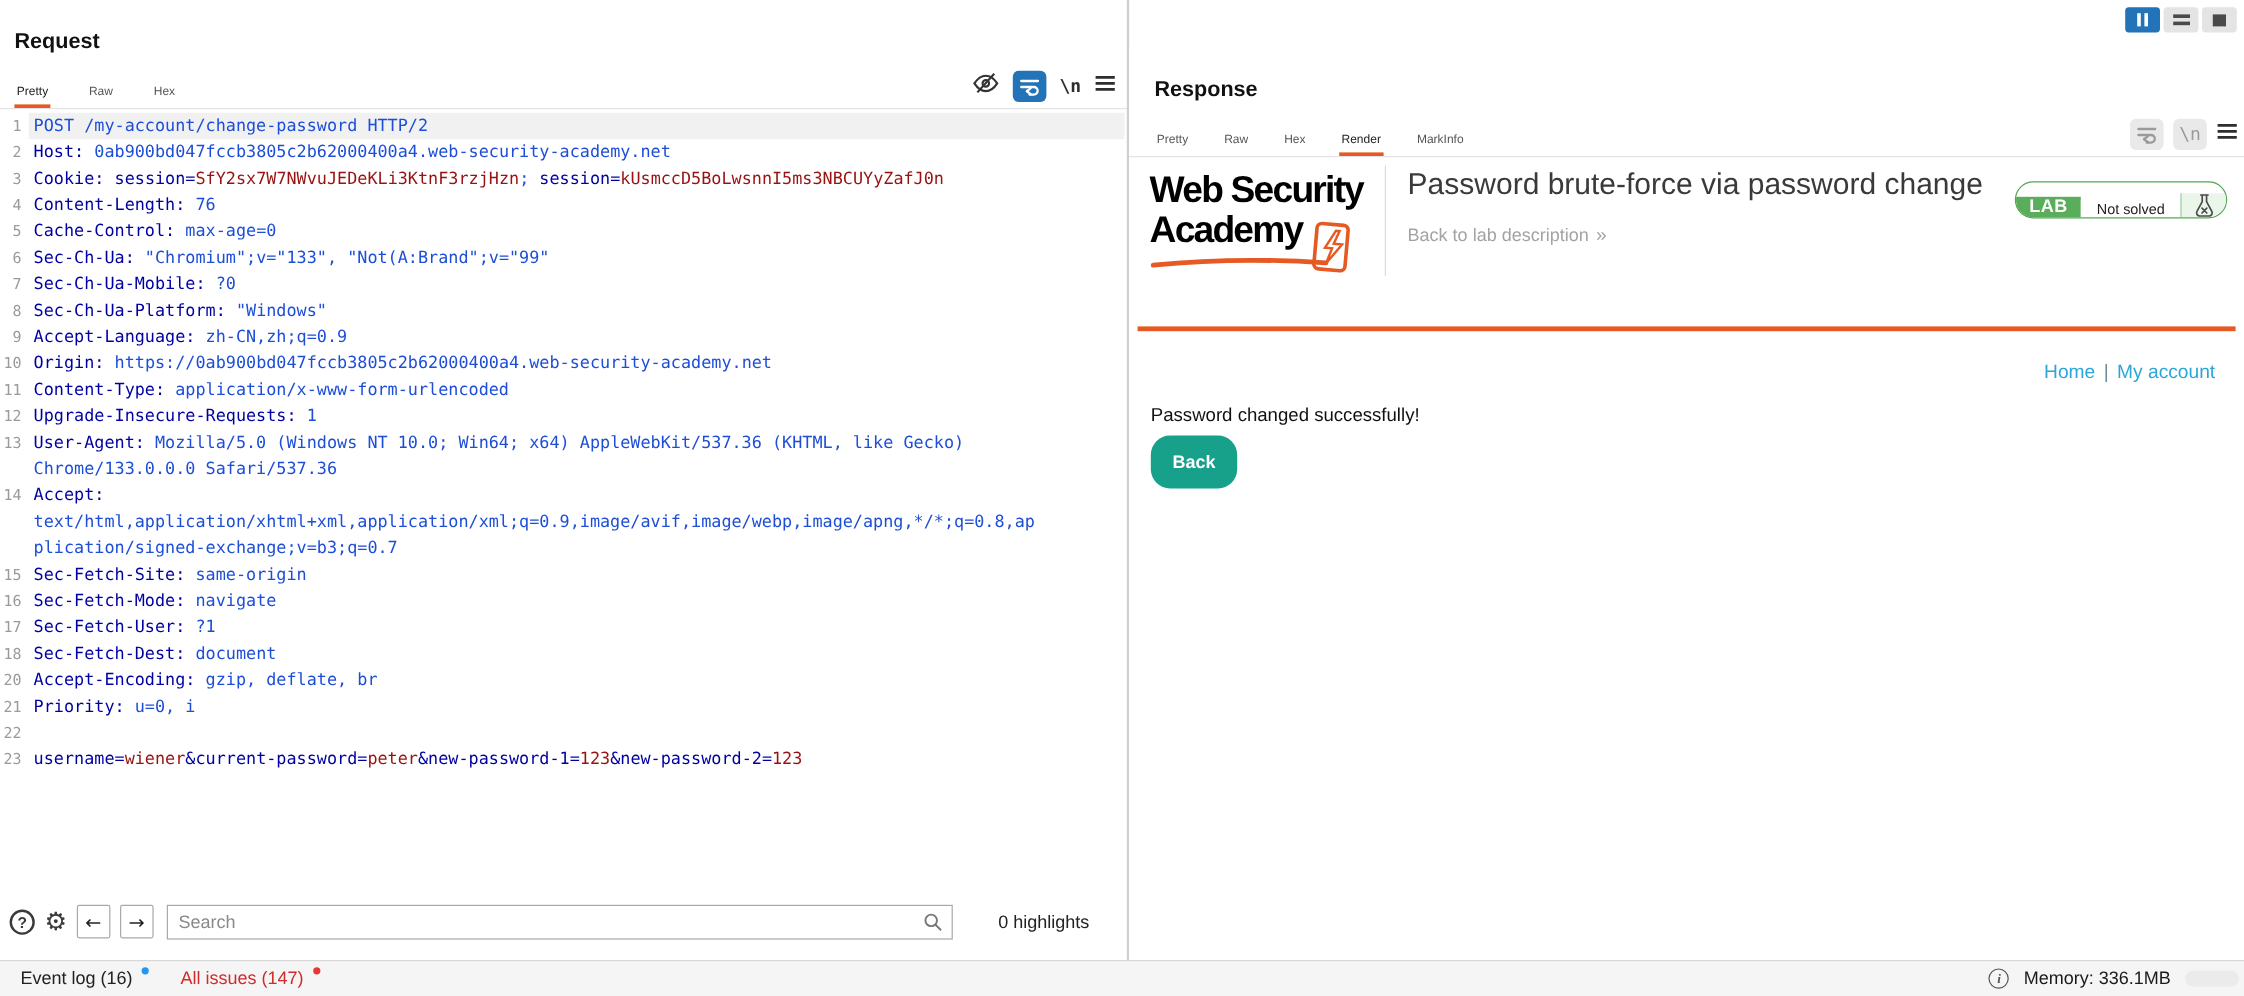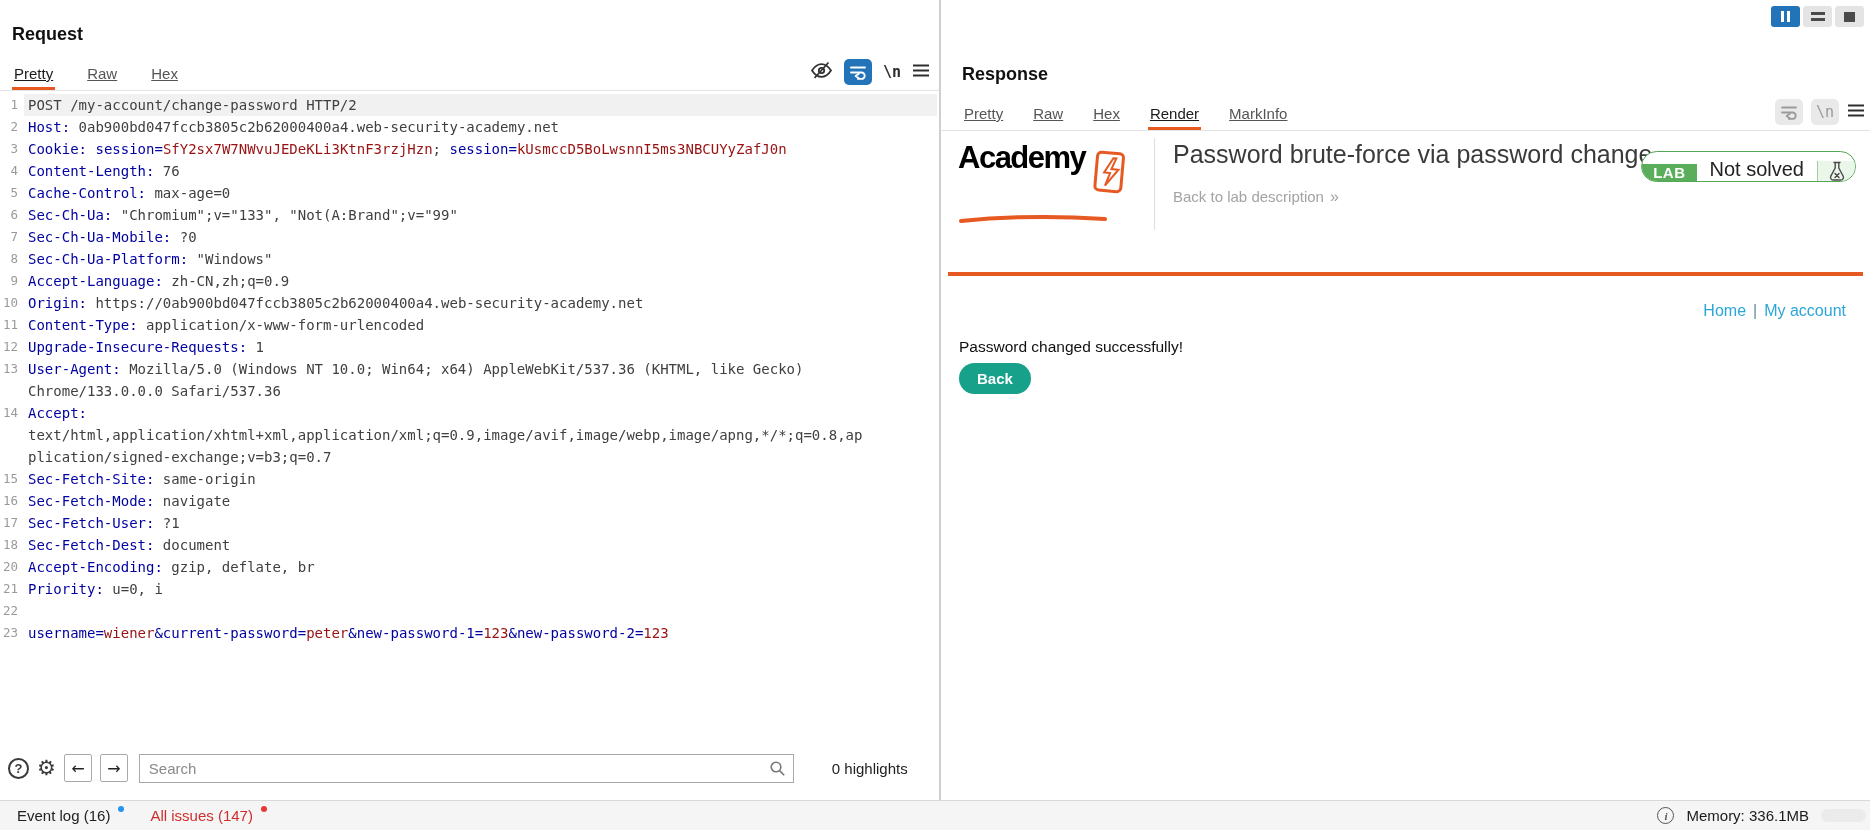--- a/index.html
+++ b/index.html
@@ -13,21 +13,21 @@
   #response-panel { left:941px; width:929px;margin-top:40px; }
   #vdivider { position:absolute; left:939px; top:0; width:2px; height:800px; background:#cfcfcf; }
 
   .panel-title { position:absolute; left:12px; top:24px; font-size:18px; font-weight:700; color:#111; }
   #response-panel .panel-title { left:21px; }
 
   .tabrow { position:absolute; left:0; top:57px; width:100%; height:34px;
             border-bottom:1px solid #e3e3e3; display:flex; align-items:flex-end;
             padding-left:12px; gap:30px; }
   #response-panel .tabrow { padding-left:21px; gap:26px; }
-  .tab { font-size:15px; color:#555; padding:6px 2px 8px 2px; cursor:default;text-decoration:underline; }
+  .tab { font-size:10px; color:#555; padding:6px 2px 8px 2px; cursor:default; }
   .tab.active { color:#1a1a1a; border-bottom:3px solid #e65922; padding-bottom:5px; }
 
   .icon-strip { position:absolute; top:59px; display:flex; align-items:center; gap:11px; }
   #request-panel  .icon-strip { right:9px; }
   #response-panel .icon-strip { right:5px; gap:8px; }
   .icon-btn { display:flex; align-items:center; justify-content:center; border-radius:5px; }
   .icon-btn.blue { width:28px; height:26px; background:#2273b8; }
   .icon-btn.gray { width:28px; height:26px; background:#e9e9e9; }
   .nl-glyph { font-family:"DejaVu Sans Mono", monospace; font-size:15px; font-weight:700; color:#2e2e2e; }
   .nl-glyph.dim { color:#9a9a9a; font-weight:400; }
@@ -43,21 +43,21 @@
   .winbtn .sq { width:11px; height:10px; background:#4a4a4a; }
 
   
   #editor { position:absolute; left:0; top:94px; width:937px; height:590px;
             font-family:"DejaVu Sans Mono", monospace; font-size:14px; }
   .ed-row { display:flex; height:22px; line-height:22px; white-space:pre; }
   .ed-row .ln { width:24px; text-align:right; padding-right:6px; color:#9a9a9a; font-size:12.5px; flex:none; }
   .ed-row .code { padding-left:4px; white-space:pre; overflow:hidden; flex:1; }
   .ed-row.hl .code { background:#f1f1f1; }
   .code .k { color:#0000a2; }
-  .code .p { color:#404040; }
+  .code .p { color:#1d4ed8; }
   .code .v { color:#991111; }
 
   
   #searchrow { position:absolute; left:0; top:749px; width:939px; height:38px;
                display:flex; align-items:center; gap:8px; padding-left:8px; }
   .help-circle { width:21px; height:21px; border:2px solid #3a3a3a; border-radius:50%;
                  display:flex; align-items:center; justify-content:center;
                  font-size:13px; font-weight:700; color:#3a3a3a; }
   .gear { font-family:"DejaVu Sans","Liberation Sans",sans-serif; font-size:21px; line-height:21px; color:#3a3a3a; }
   .navbtn { width:28px; height:28px; border:1px solid #a9a9a9; background:#fff; border-radius:2px;
@@ -95,32 +95,32 @@
   #logo-swoosh { position:absolute; left:0; top:72px; }
   #logo-divider { position:absolute; left:213px; top:6px; width:1px; height:92px; background:#ddd; }
   #lab-title { position:absolute; left:232px; top:8px; font-size:25px; color:#3a3a3a; white-space:nowrap; }
   #back-link { position:absolute; left:232px; top:56px; font-size:15px; color:#a3a3a3; }
   #back-link .chev { font-size:16px; margin-left:6px; }
 
   #lab-badge { position:absolute; right:14px; top:19px; height:31px; display:flex; align-items:flex-end;
                border:1.5px solid #53a653; border-radius:16px; overflow:hidden; background:#fff; }
   .lab-seg1 { background:#5aad5a; color:#fff; font-weight:700; font-size:15px;
               display:flex; align-items:center; padding:0 11px; letter-spacing:.5px; }
-  .lab-seg2 { background:#fff; color:#222; font-size:20px; display:flex; align-items:center; padding:0 13px; }
+  .lab-seg2 { background:#fff; color:#222; font-size:12px; display:flex; align-items:center; padding:0 13px; }
   .lab-seg3 { background:#eaf6ea; width:38px; display:flex; align-items:center; justify-content:center;
               border-left:1.5px solid #9fce9f; }
 
   #orange-rule { position:absolute; left:7px; right:7px; top:140px; height:4px; background:#e65922; }
 
   #acct-nav { position:absolute; right:24px; top:170px; font-size:16px; }
   #acct-nav a { color:#2ba6d9; text-decoration:none; }
   #acct-nav .pipe { color:#6d8a99; margin:0 7px; }
 
   #success-msg { position:absolute; left:18px; top:206px; font-size:15.5px; color:#111; }
-  #back-btn { position:absolute; left:18px; top:231px; height:31px; line-height:31px;
+  #back-btn { position:absolute; left:18px; top:231px; height:44px; line-height:31px;
               padding:0 18px; border-radius:16px; background:#17a18b; color:#fff;
               font-size:15px; font-weight:700; border:none; }
 </style>
 </head>
 <body>
 
 <div id="app">
 
   <div id="winbtns">
     <div class="winbtn blue">
@@ -239,20 +239,21 @@
       <span>
         <svg width="18" height="15" viewBox="0 0 18 15">
           <path d="M1 2.5 H17 M1 7.5 H17 M1 12.5 H17" stroke="#2e2e2e" stroke-width="2.2"></path>
         </svg>
       </span>
     </div>
 
     <div id="render">
 
       <div id="logo">
+        <div class="logo-line">Web Security</div>
         <div class="logo-row2">
           <span class="logo-line">Academy</span>
           <svg width="38" height="50" viewBox="0 0 38 50" style="margin-top:8px;">
             <g transform="rotate(5 19 25)">
               <rect x="5" y="4" width="26" height="38" rx="4" fill="none" stroke="#e65922" stroke-width="3"></rect>
               <path d="M21 9 L13 24 H19 L15 37 L27 20 H20 L24 9 Z" fill="none" stroke="#e65922" stroke-width="2"></path>
             </g>
           </svg>
         </div>
         <svg id="logo-swoosh" width="150" height="12" viewBox="0 0 150 12">

